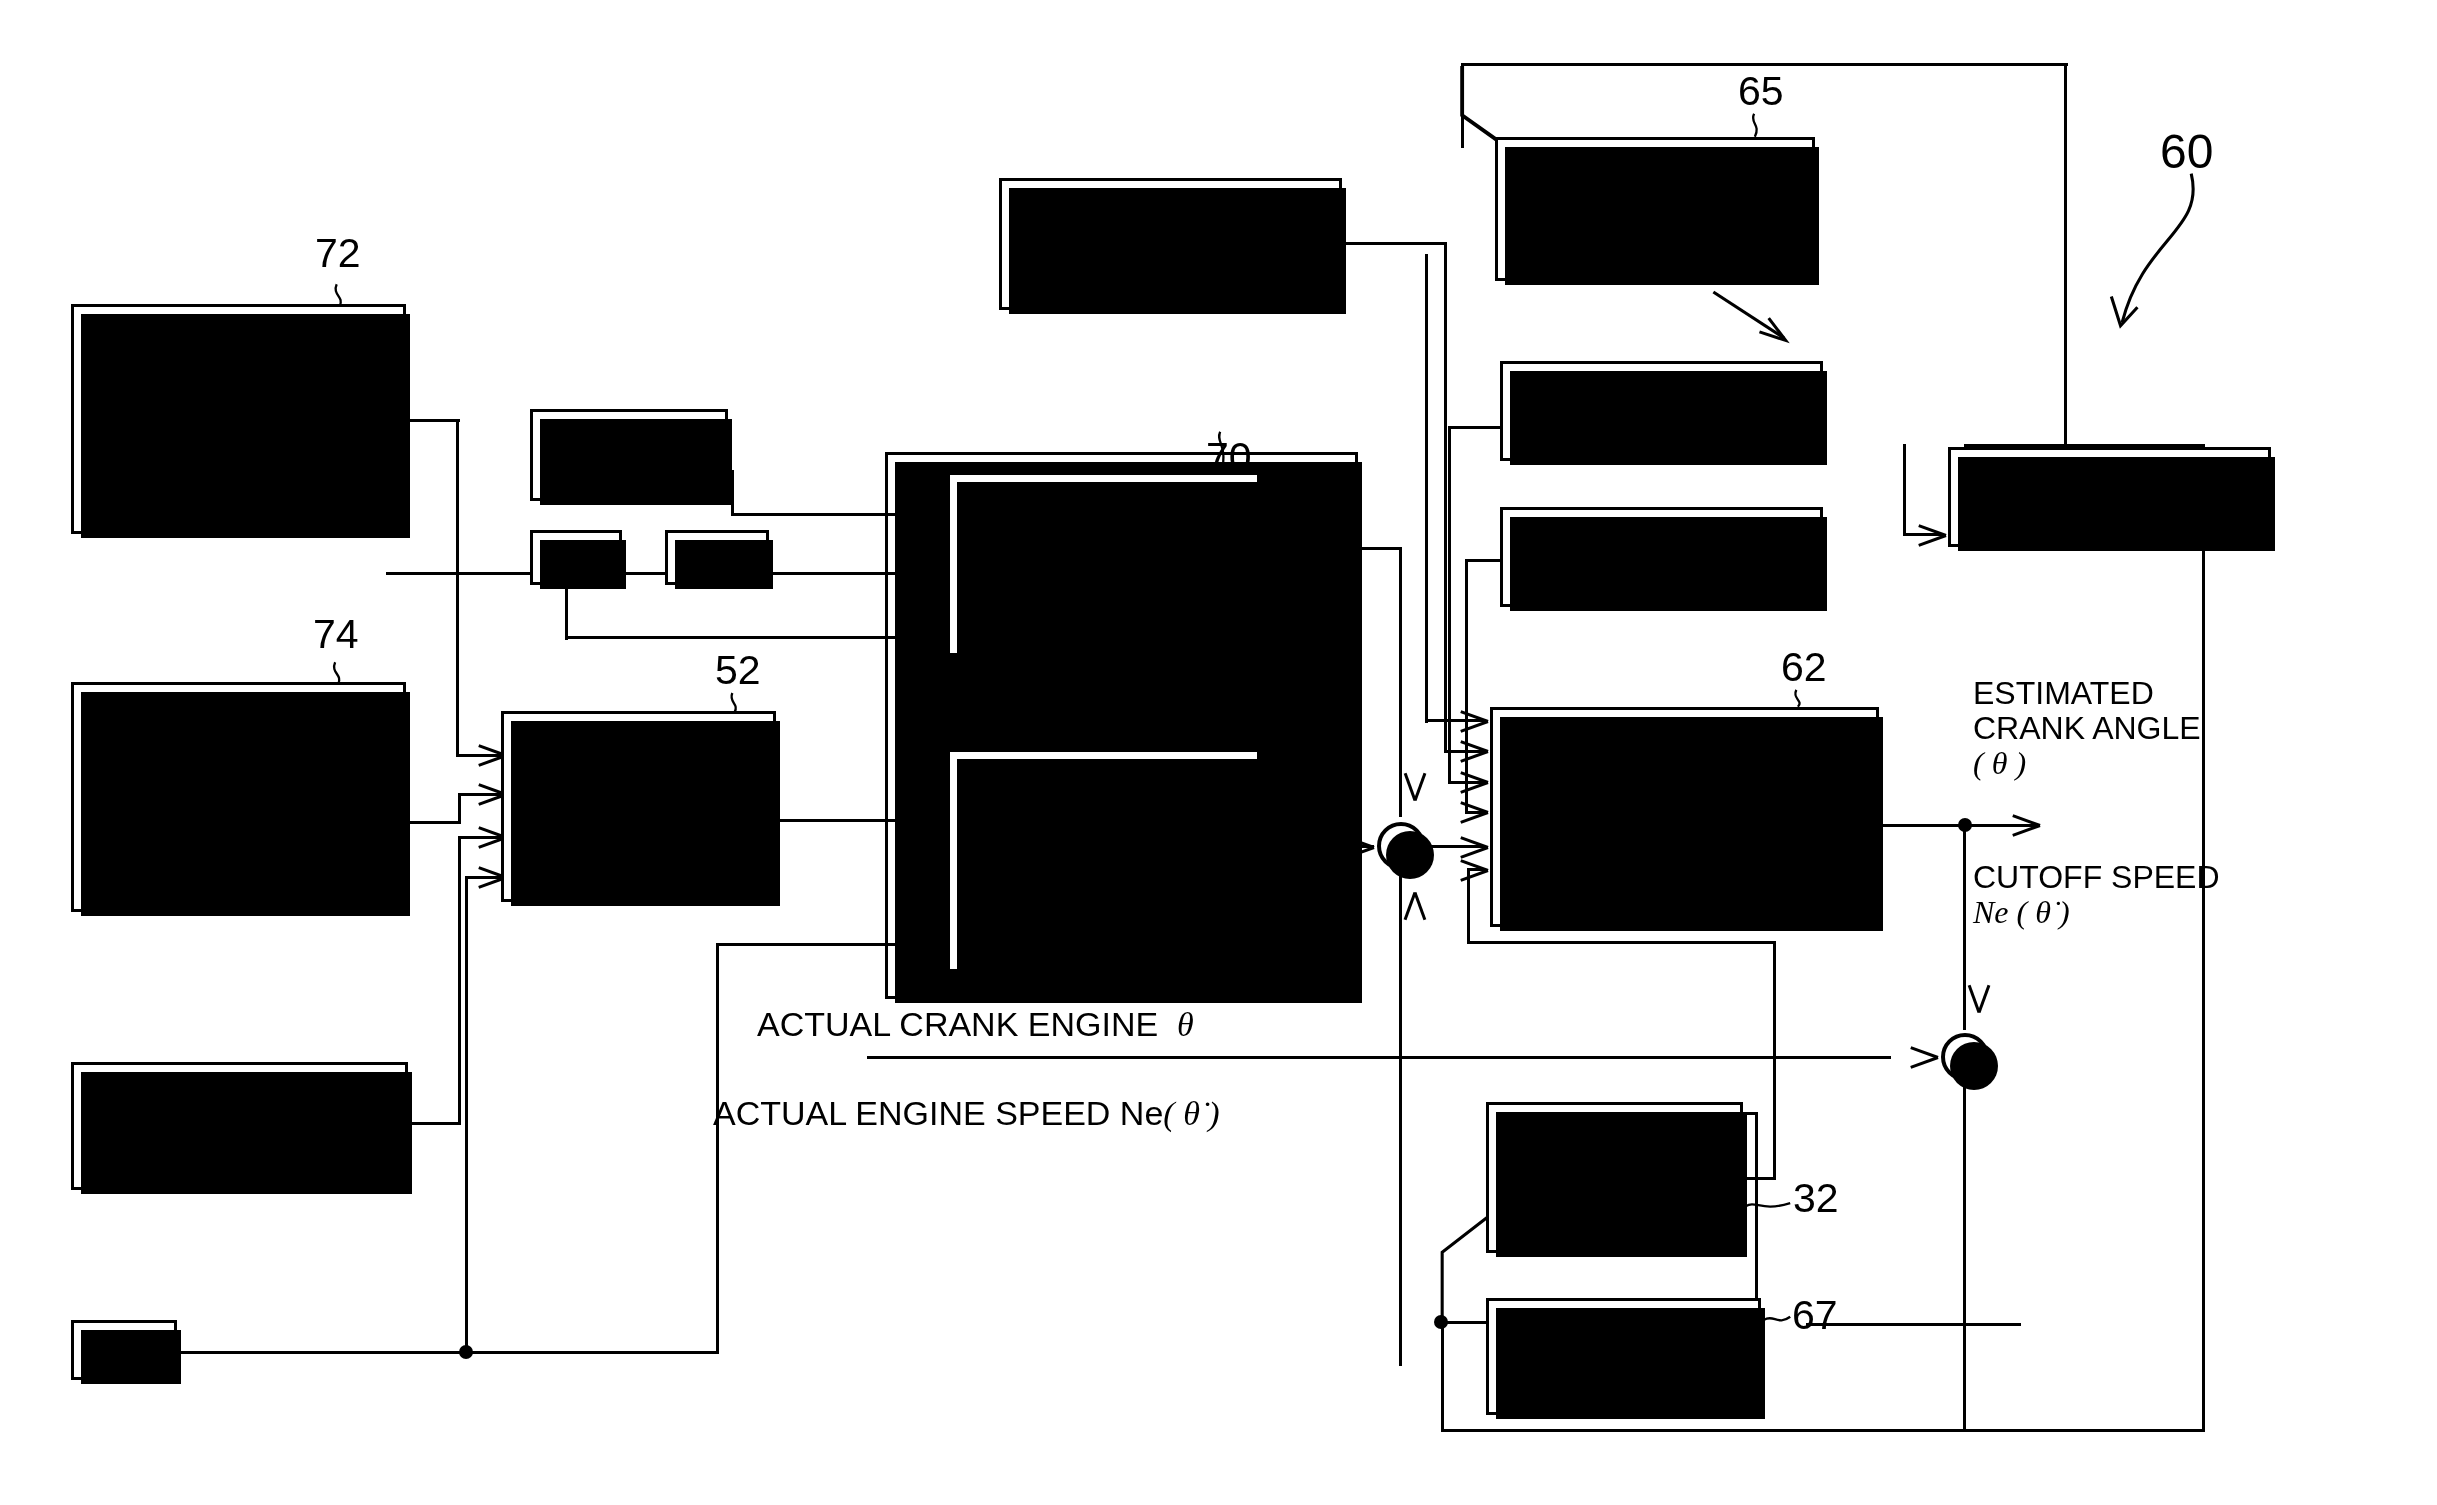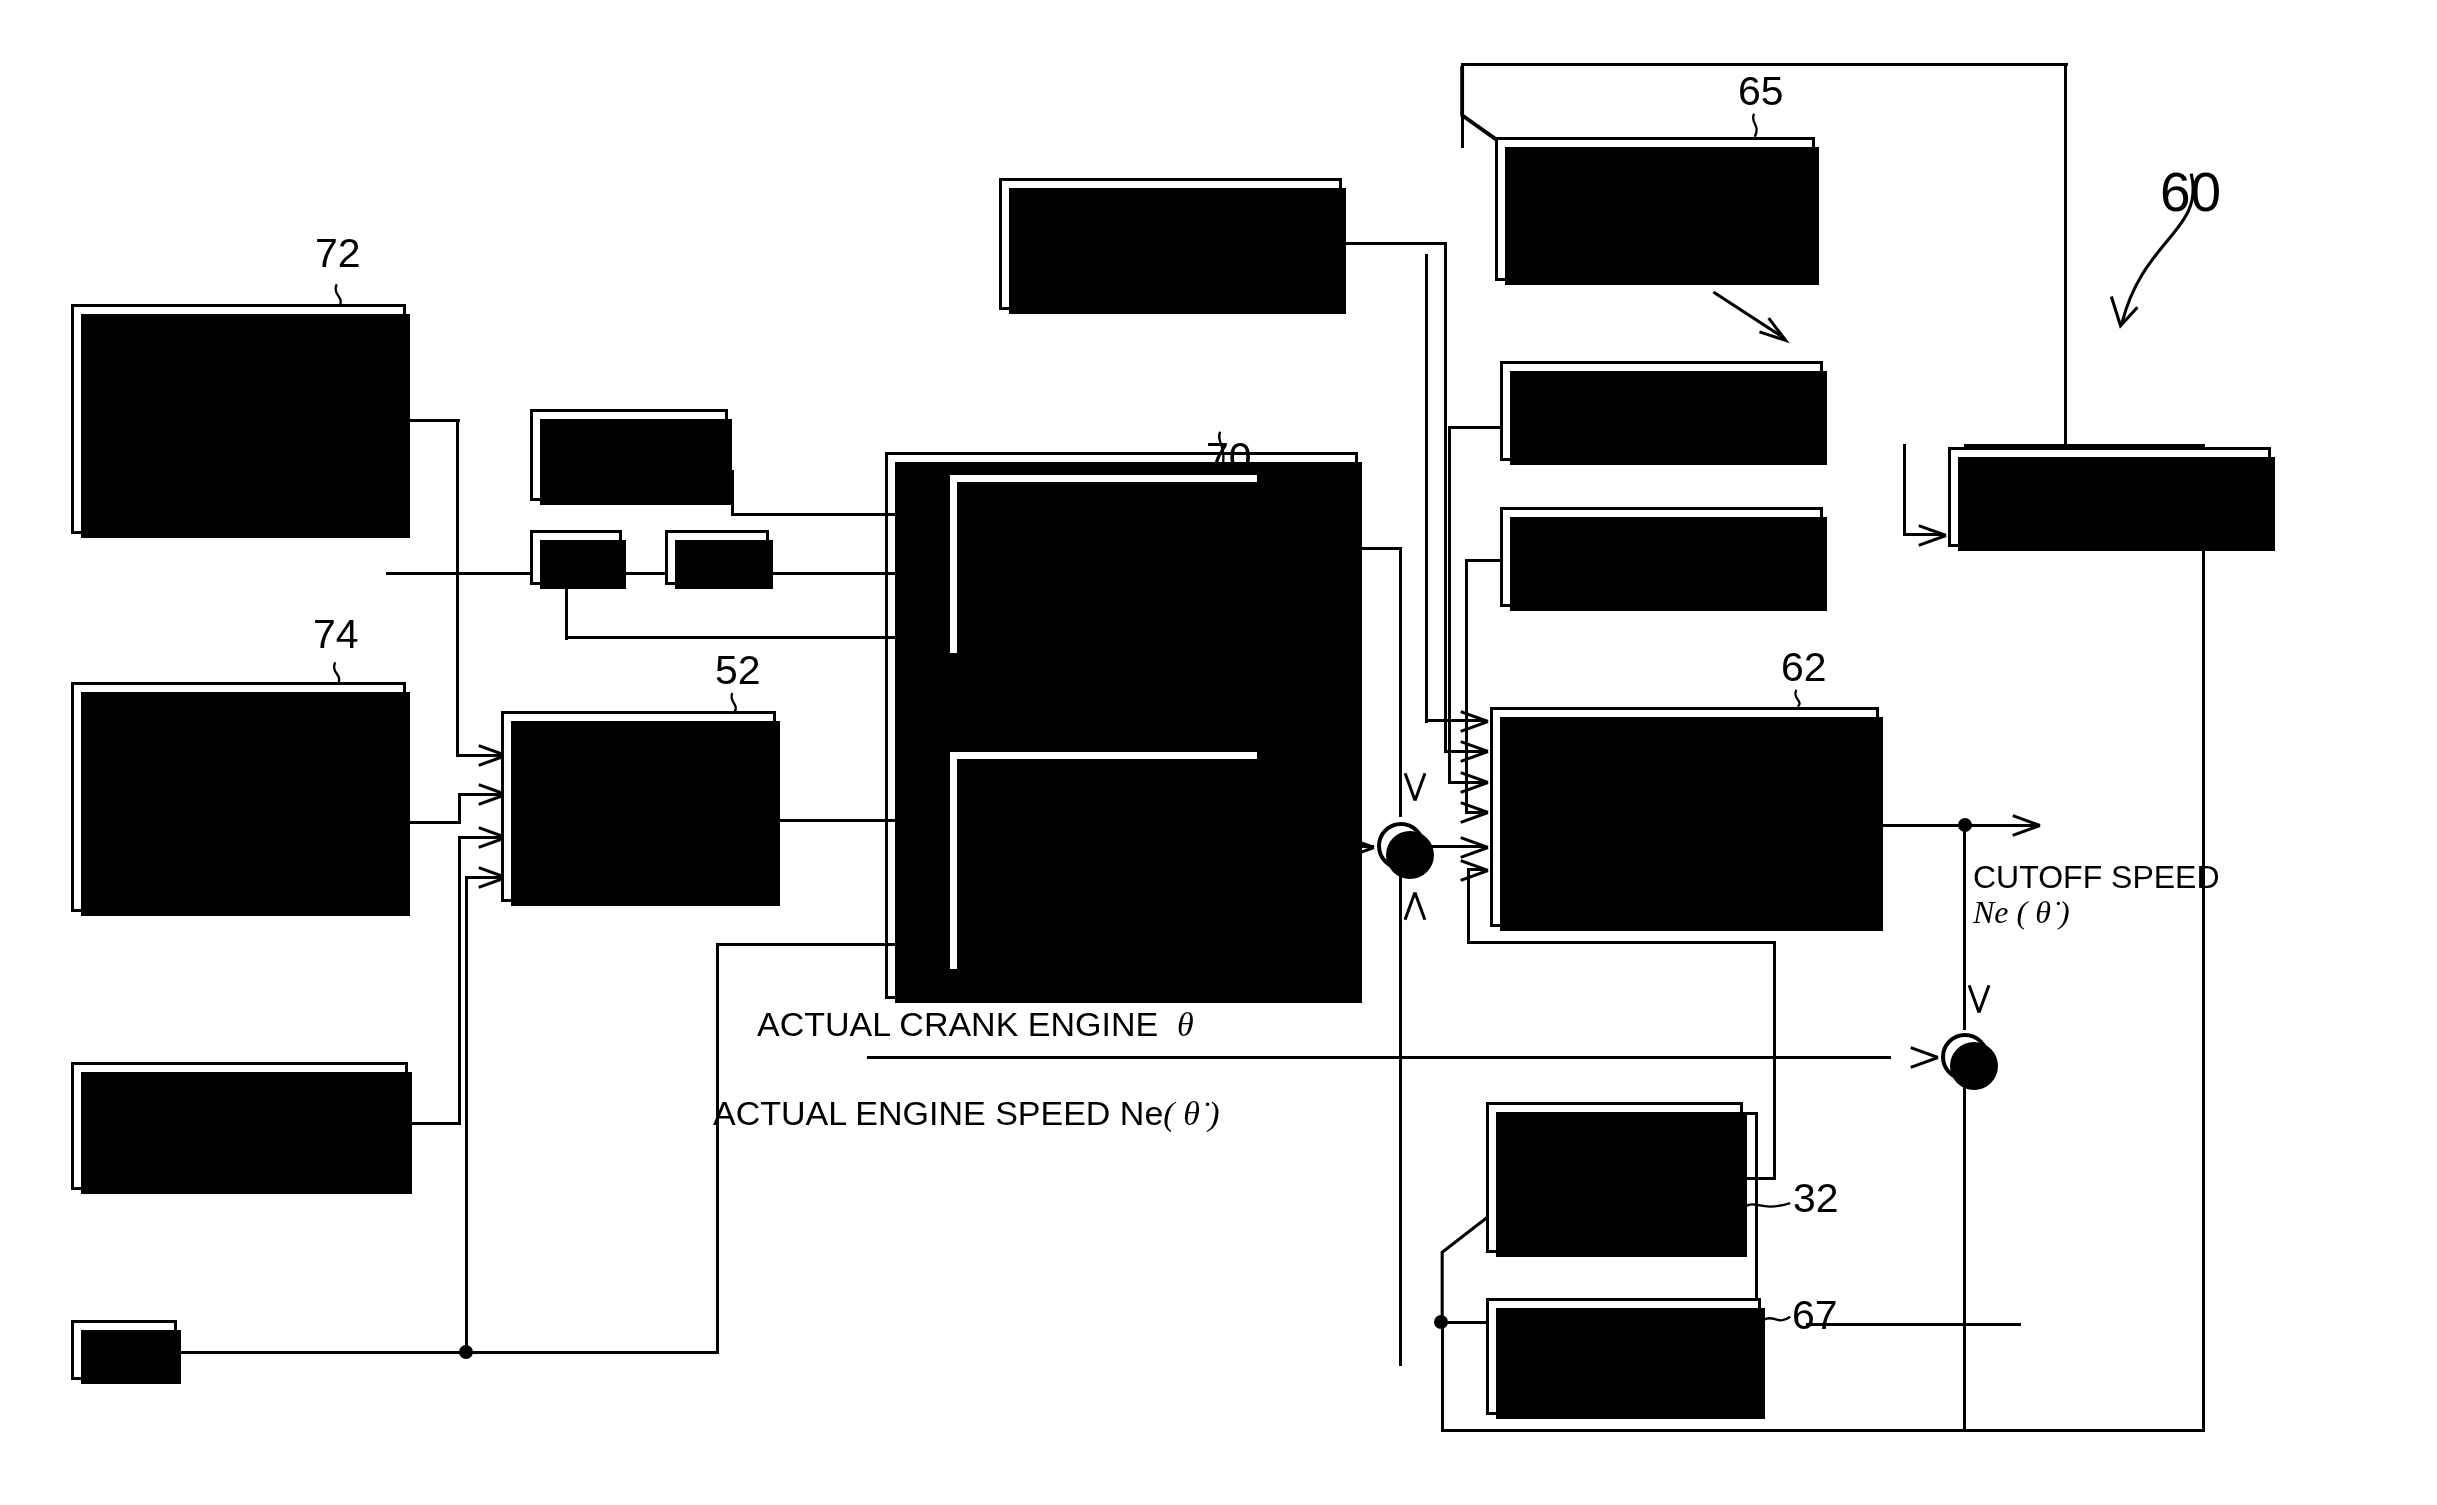--- a/index.html
+++ b/index.html
@@ -418,27 +418,28 @@
 
   <div class="blk fs-med" style="left:1486px; top:1298px; width:275px; height:117px;">
     <span><span>PID</span><br>
       <span>CONTROLLER</span></span>
   </div>
   <div class="ref" style="left:1792px; top:1292px;">67</div>
   <svg class="leader" style="left:0; top:0; width:2438px; height:1505px;" viewBox="0 0 3173 1959" width="2438" height="1505">
     <path d="M2296,1718 C2308,1710 2314,1726 2330,1714" fill="none" stroke="#000" stroke-width="3"></path>
   </svg>
 
-  <div class="ref" style="left:2160px; top:124px; font-size:55px;margin-top:36px;">60</div>
+  <div class="ref" style="left:2160px; top:124px; font-size:48px;">60</div>
   <svg class="leader" style="left:0; top:0; width:2438px; height:1505px;" viewBox="0 0 3173 1959" width="2438" height="1505">
     <path d="M2852,226 C2870,300 2790,310 2762,420" fill="none" stroke="#000" stroke-width="4"></path>
     <polyline points="2748,386 2760,424 2782,400" fill="none" stroke="#000" stroke-width="4"></polyline>
   </svg>
 
   <div class="txt lbl-lg" style="left:757px; top:1006px;"><span>ACTUAL CRANK ENGINE</span>  <span class="ital">θ</span></div>
 
   <div class="txt lbl-lg" style="left:713px; top:1095px;"><span>ACTUAL ENGINE SPEED Ne</span><span class="ital">( θ̇ )</span></div>
 
+  <div class="txt lbl-md" style="left:1973px; top:676px;"><span>ESTIMATED</span><br><span>CRANK ANGLE</span><br><span class="ital">( θ )</span></div>
 
   <div class="txt lbl-md" style="left:1973px; top:860px;"><span>CUTOFF SPEED</span><br><span class="ital">Ne ( θ̇ )</span></div>
 
 </div>
 
 
 </body></html>

